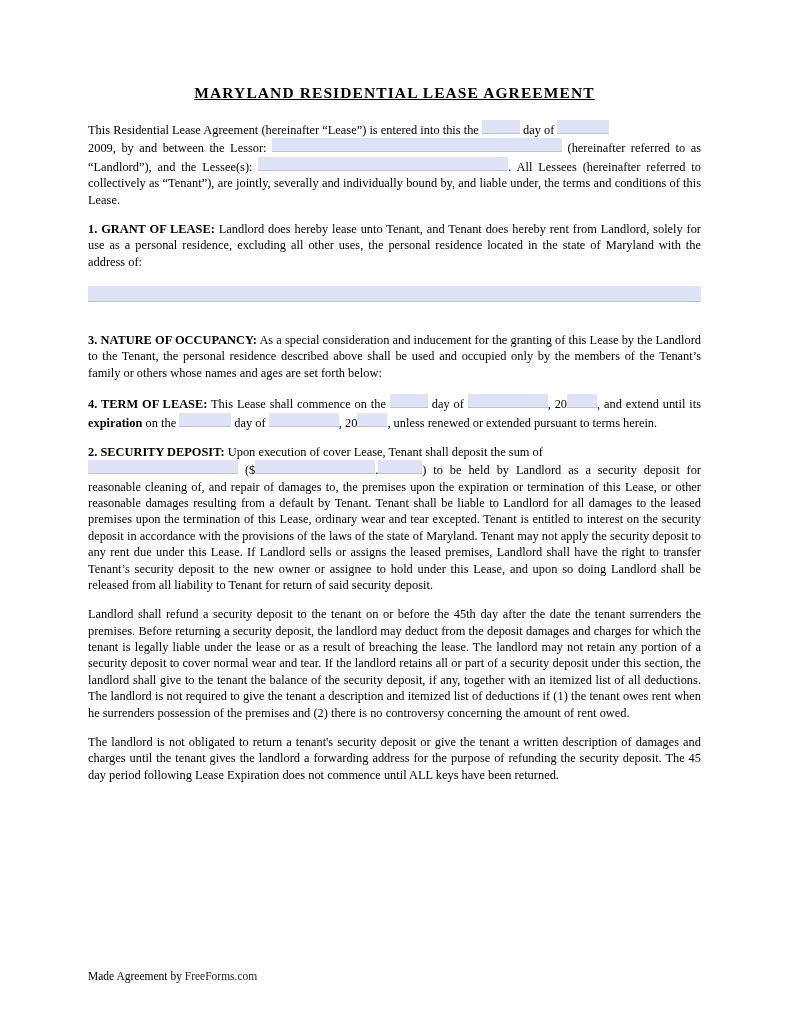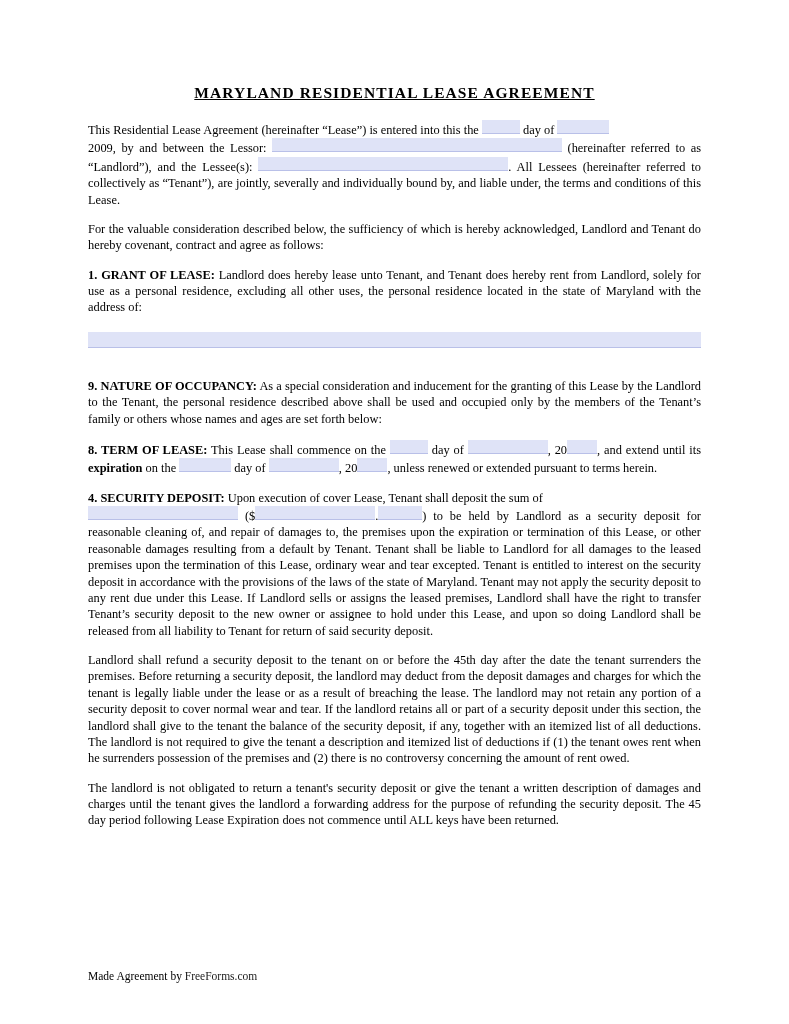--- a/index.html
+++ b/index.html
@@ -85,46 +85,45 @@
     <span>This Residential Lease Agreement (hereinafter “Lease”) is entered into this the</span>
     <span class="fill w38"></span>
     <span>day of</span>
     <span class="fill w52"></span><br>
     <span>2009, by and between the Lessor:</span>
     <span class="fill w290"></span>
     <span>(hereinafter referred to as “Landlord”), and the Lessee(s):</span>
     <span class="fill w250"></span><span>.  All Lessees (hereinafter referred to collectively as “Tenant”), are jointly, severally and individually bound by, and liable under, the terms and conditions of this Lease.</span>
   </p>
 
-  <p class="body-text">For the valuable consideration described below, the sufficiency of which is hereby acknowledged, Landlord and Tenant do hereby covenant, contract and agree as follows:</p>
 
   <p class="body-text">
     <span class="sec-head">1. GRANT OF LEASE:</span><span>  Landlord does hereby lease unto Tenant, and Tenant does hereby rent from Landlord, solely for use as a personal residence, excluding all other uses, the personal residence located in the state of Maryland with the address of:</span>
   </p>
 
   <div class="fill-line"></div>
 
   <p class="body-text">
-    <span class="sec-head">9. NATURE OF OCCUPANCY:</span><span>  As a special consideration and inducement for the granting of this Lease by the Landlord to the Tenant, the personal residence described above shall be used and occupied only by the members of the Tenant’s family or others whose names and ages are set forth below:</span>
+    <span class="sec-head">3. NATURE OF OCCUPANCY:</span><span>  As a special consideration and inducement for the granting of this Lease by the Landlord to the Tenant, the personal residence described above shall be used and occupied only by the members of the Tenant’s family or others whose names and ages are set forth below:</span>
   </p>
 
   <p class="body-text">
-    <span class="sec-head">8. TERM OF LEASE:</span><span>  This Lease shall commence on the</span>
+    <span class="sec-head">4. TERM OF LEASE:</span><span>  This Lease shall commence on the</span>
     <span class="fill w38"></span>
     <span>day of</span>
     <span class="fill w80"></span><span>, 20</span><span class="fill w30"></span><span>, and extend until its</span>
     <span class="sec-head">expiration</span>
     <span>on the</span>
     <span class="fill w52"></span>
     <span>day of</span>
     <span class="fill w70"></span><span>, 20</span><span class="fill w30"></span><span>, unless renewed or extended pursuant to terms herein.</span>
   </p>
 
   <p class="body-text">
-    <span class="sec-head">4.  SECURITY DEPOSIT:</span><span>   Upon execution of cover Lease, Tenant shall deposit the sum of</span><br>
+    <span class="sec-head">2.  SECURITY DEPOSIT:</span><span>   Upon execution of cover Lease, Tenant shall deposit the sum of</span><br>
     <span class="fill w150"></span>
     <span>($</span><span class="fill w120"></span>.<span class="fill w44"></span><span>) to be held by Landlord as a security deposit for reasonable cleaning of, and repair of damages to, the premises upon the expiration or termination of this Lease, or other reasonable damages resulting from a default by Tenant.  Tenant shall be liable to Landlord for all damages to the leased premises upon the termination of this Lease, ordinary wear and tear excepted.  Tenant is entitled to interest on the security deposit in accordance with the provisions of the laws of the state of Maryland.  Tenant may not apply the security deposit to any rent due under this Lease.  If Landlord sells or assigns the leased premises, Landlord shall have the right to transfer Tenant’s security deposit to the new owner or assignee to hold under this Lease, and upon so doing Landlord shall be released from all liability to Tenant for return of said security deposit.</span>
   </p>
 
   <p class="body-text">Landlord shall refund a security deposit to the tenant on or before the 45th day after the date the tenant surrenders the premises.  Before returning a security deposit, the landlord may deduct from the deposit damages and charges for which the tenant is legally liable under the lease or as a result of breaching the lease.  The landlord may not retain any portion of a security deposit to cover normal wear and tear.  If the landlord retains all or part of a security deposit under this section, the landlord shall give to the tenant the balance of the security deposit, if any, together with an itemized list of all deductions.  The landlord is not required to give the tenant a description and itemized list of deductions if (1) the tenant owes rent when he surrenders possession of the premises and (2) there is no controversy concerning the amount of rent owed.</p>
 
   <p class="body-text">The landlord is not obligated to return a tenant's security deposit or give the tenant a written description of damages and charges until the tenant gives the landlord a forwarding address for the purpose of refunding the security deposit.  The 45 day period following Lease Expiration does not commence until ALL keys have been returned.</p>
 
 </div>
 

